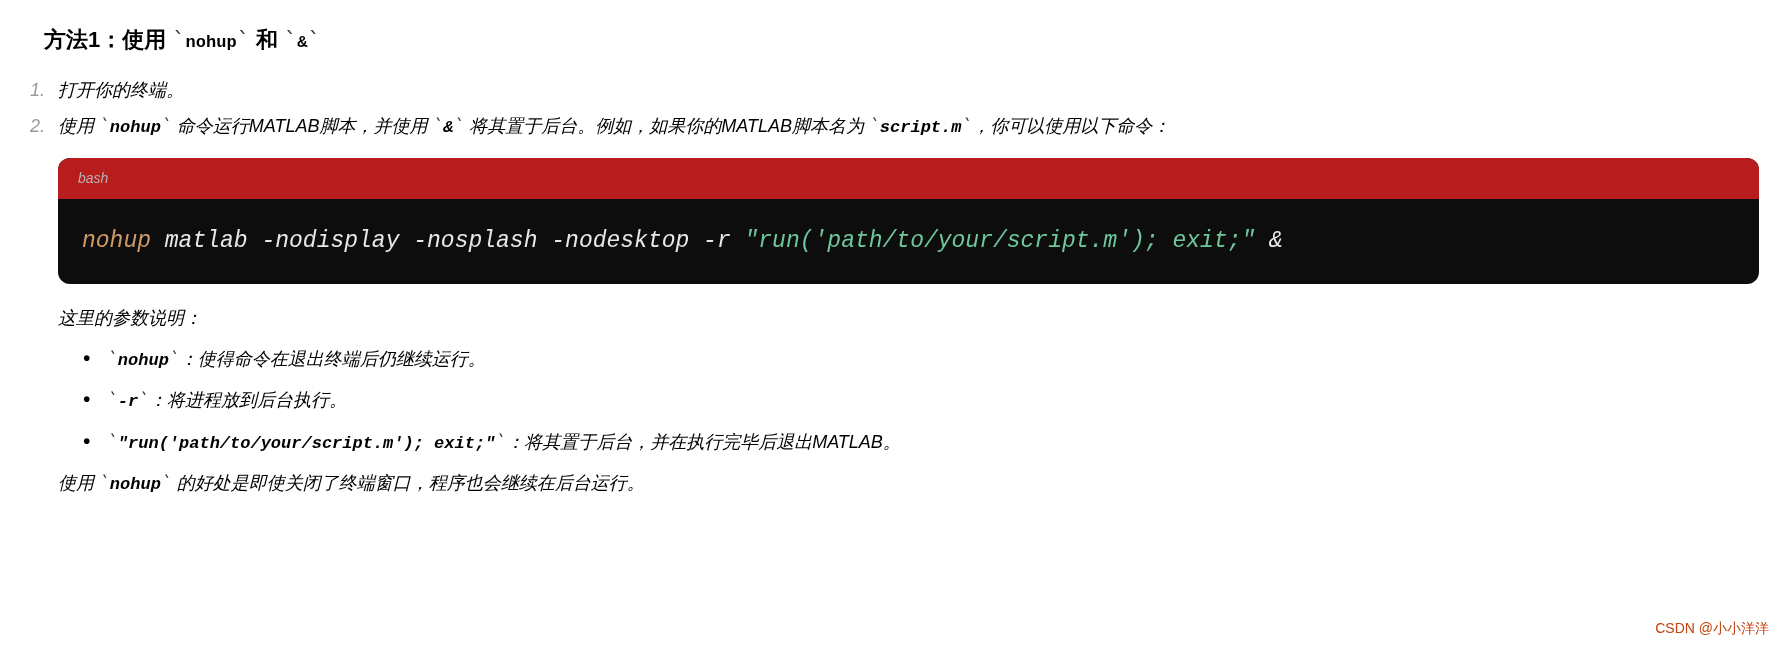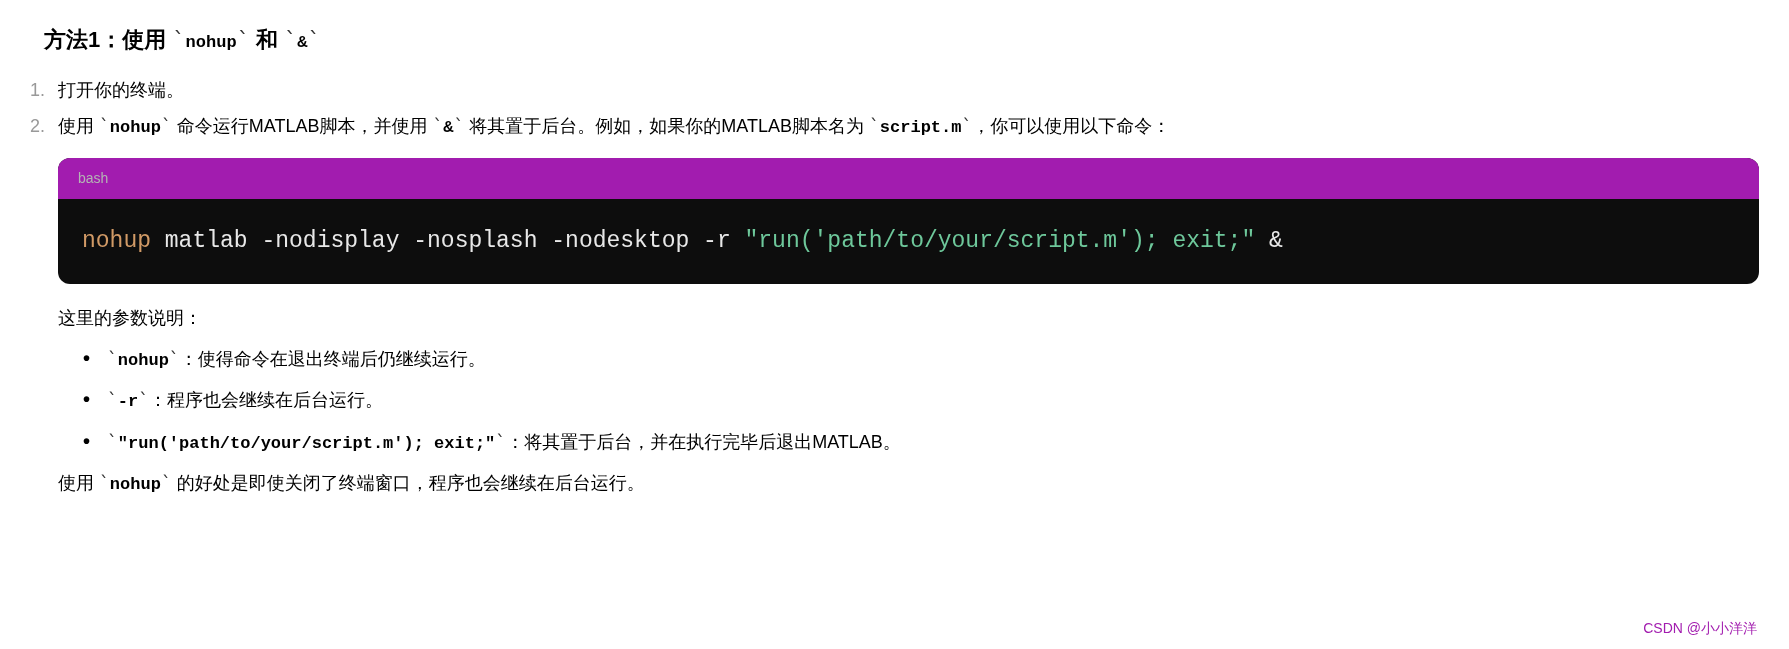--- a/index.html
+++ b/index.html
@@ -23,20 +23,21 @@
     }
     .ol-list {
       list-style: none;
       counter-reset: item;
     }
     .ol-item {
       counter-increment: item;
       position: relative;
       padding-left: 28px;
       margin-bottom: 4px;
+      font-style: italic;
     }
     .ol-item::before {
       content: counter(item) ".";
       position: absolute;
       left: 0;
       color: #999;
       font-size: 18px;
     }
     .inline-code {
       font-family: "SFMono-Regular", Consolas, "Liberation Mono", Menlo, Courier, monospace;
@@ -48,21 +49,21 @@
       font-weight: 400;
       color: #333;
     }
     .code-block {
       background: #0d0d0d;
       border-radius: 12px;
       margin: 14px 0 18px 0;
       overflow: hidden;
     }
     .code-header {
-      background: #a21caf;
+      background: #b91c1c;
       color: #b4b4b4;
       padding: 8px 20px;
       font-size: 14px;
     }
     .code-content {
       padding: 22px 24px;
       font-family: "SFMono-Regular", Consolas, "Liberation Mono", Menlo, Courier, monospace;
       font-size: 23px;
       color: #e8e8e8;
       white-space: pre;
@@ -88,23 +89,23 @@
       position: absolute;
       left: -16px;
       top: -3px;
       font-size: 20px;
       font-weight: 700;
     }
     .closing {
     }
     .watermark {
       position: fixed;
-      right: 32px;
+      right: 20px;
       bottom: 8px;
-      color: #a21caf;
+      color: #c2410c;
       font-size: 14px;
     }
   </style>
 </head>
 <body>
 
 <h3 class="heading">
   <span>方法1：使用 </span><span class="backtick">`</span><span class="inline-code">nohup</span><span class="backtick">`</span><span> 和 </span><span class="backtick">`</span><span class="inline-code">&amp;</span><span class="backtick">`</span>
 </h3>
 
@@ -122,21 +123,21 @@
       <div class="code-content"><span class="tok-cmd">nohup</span><span> matlab -nodisplay -nosplash -nodesktop -r </span><span class="tok-str">"run('path/to/your/script.m'); exit;"</span><span> &amp;</span></div>
     </div>
 
     <div class="para-desc">这里的参数说明：</div>
 
     <ul class="bullet-list">
       <li class="bullet-item">
         <span class="backtick">`</span><span class="inline-code">nohup</span><span class="backtick">`</span><span>：使得命令在退出终端后仍继续运行。</span>
       </li>
       <li class="bullet-item">
-        <span class="backtick">`</span><span class="inline-code">-r</span><span class="backtick">`</span><span>：程序也会继续在后台运行。</span>
+        <span class="backtick">`</span><span class="inline-code">-r</span><span class="backtick">`</span><span>：将进程放到后台执行。</span>
       </li>
       <li class="bullet-item">
         <span class="backtick">`</span><span class="inline-code">"run('path/to/your/script.m'); exit;"</span><span class="backtick">`</span><span>：将其置于后台，并在执行完毕后退出MATLAB。</span>
       </li>
     </ul>
 
     <div class="closing">
       <span>使用 </span><span class="backtick">`</span><span class="inline-code">nohup</span><span class="backtick">`</span><span> 的好处是即使关闭了终端窗口，程序也会继续在后台运行。</span>
     </div>
   </li>

